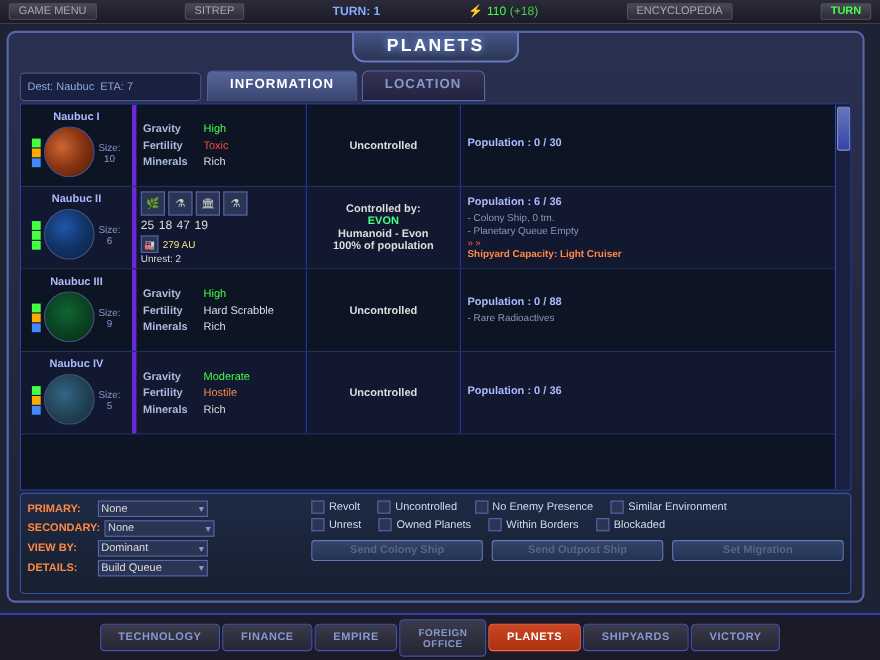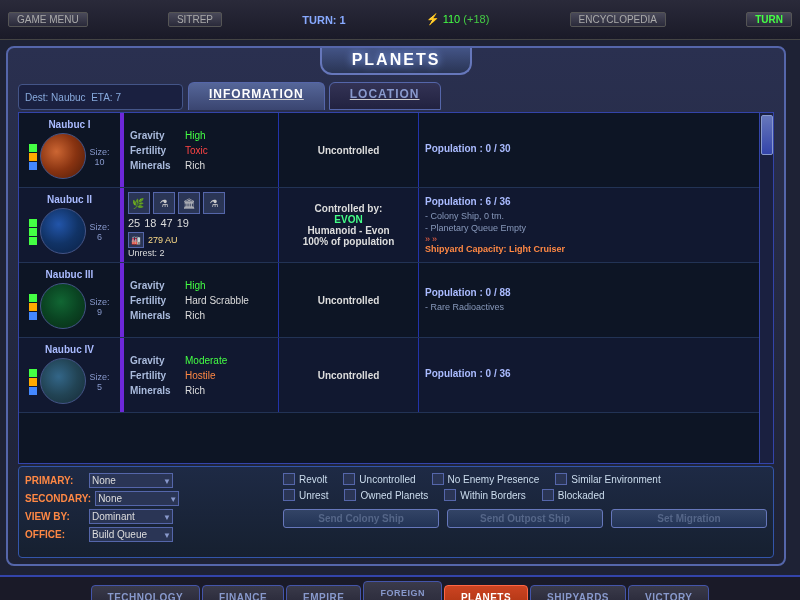--- a/index.html
+++ b/index.html
@@ -9,21 +9,21 @@
       background: #1a1a2e;
       font-family: Arial, sans-serif;
       font-size: 11px;
       overflow: hidden;
       color: #ccc;
     }
 
     
     #top-bar {
       width: 800px;
-      height: 40px;
+      height: 22px;
       background: linear-gradient(180deg, #2a2a3a, #1a1a28);
       display: flex;
       align-items: center;
       justify-content: space-between;
       padding: 0 8px;
       border-bottom: 1px solid #444;
     }
     .top-btn {
       background: linear-gradient(180deg, #4a4a5a, #2a2a3a);
       border: 1px solid #555;
@@ -90,21 +90,20 @@
 
     
     #tabs-row {
       position: absolute;
       top: 34px;
       left: 180px;
       right: 10px;
       height: 28px;
       display: flex;
       gap: 4px;
-      text-decoration: underline;
     }
     .tab {
       padding: 4px 20px;
       border: 1px solid #5566aa;
       border-radius: 6px 6px 0 0;
       cursor: pointer;
       font-weight: bold;
       font-size: 12px;
       letter-spacing: 1px;
     }
@@ -315,21 +314,21 @@
       font-size: 10px;
       font-weight: bold;
       min-width: 60px;
     }
     .filter-select {
       background: #2a3555;
       border: 1px solid #5566aa;
       color: #dddddd;
       font-size: 10px;
       padding: 1px 2px;
-      width: 84px;
+      width: 100px;
       appearance: none;
       -webkit-appearance: none;
       cursor: pointer;
     }
     .select-wrapper {
       position: relative;
       display: inline-block;
     }
     .select-arrow {
       position: absolute;
@@ -691,21 +690,21 @@
           <div class="filter-group" style="margin-bottom:3px;">
             <span class="filter-label">VIEW BY:</span>
             <div class="select-wrapper">
               <select class="filter-select">
                 <option>Dominant</option>
               </select>
               <span class="select-arrow">▼</span>
             </div>
           </div>
           <div class="filter-group">
-            <span class="filter-label">OFFICE:</span>
+            <span class="filter-label">DETAILS:</span>
             <div class="select-wrapper">
               <select class="filter-select">
                 <option>Build Queue</option>
               </select>
               <span class="select-arrow">▼</span>
             </div>
           </div>
         </div>
 
         <div style="flex:1; display:flex; flex-direction:column; gap:4px; padding-left:8px;">

